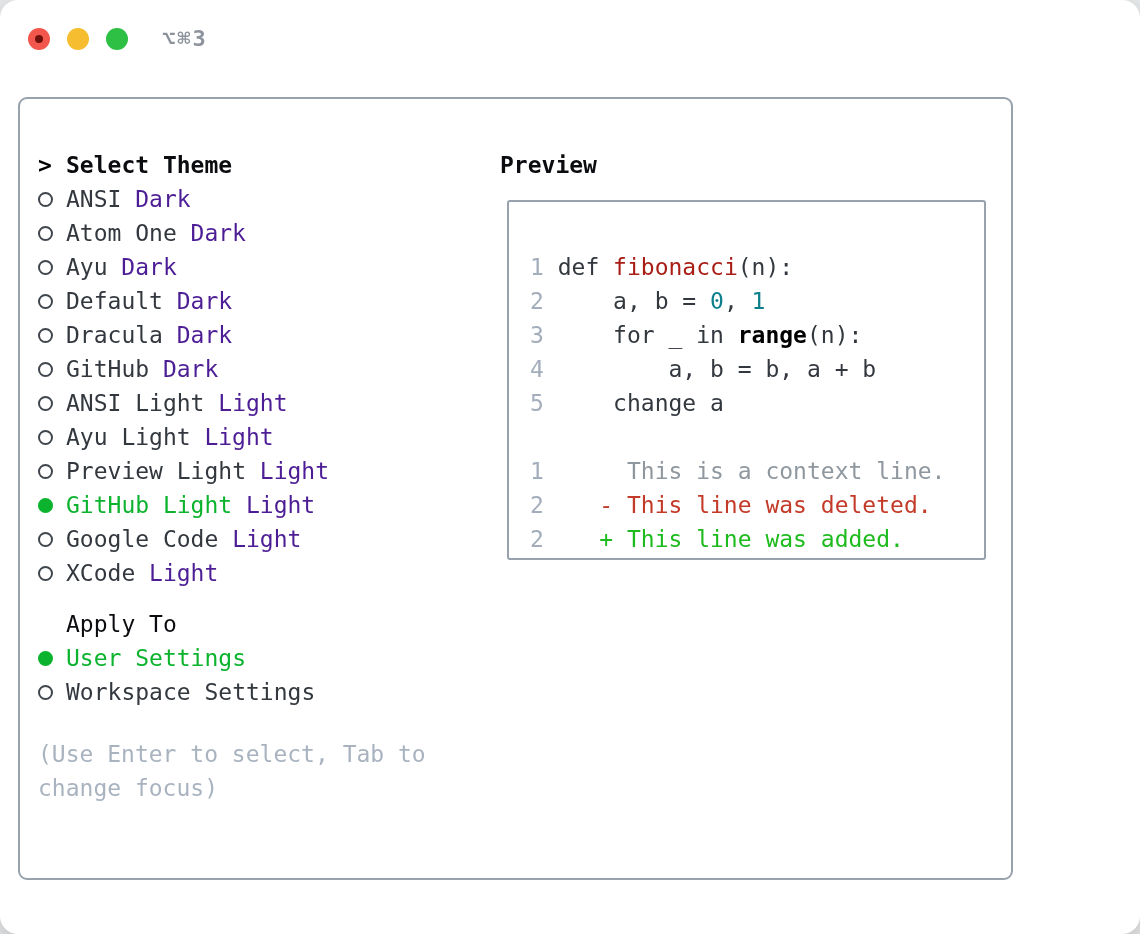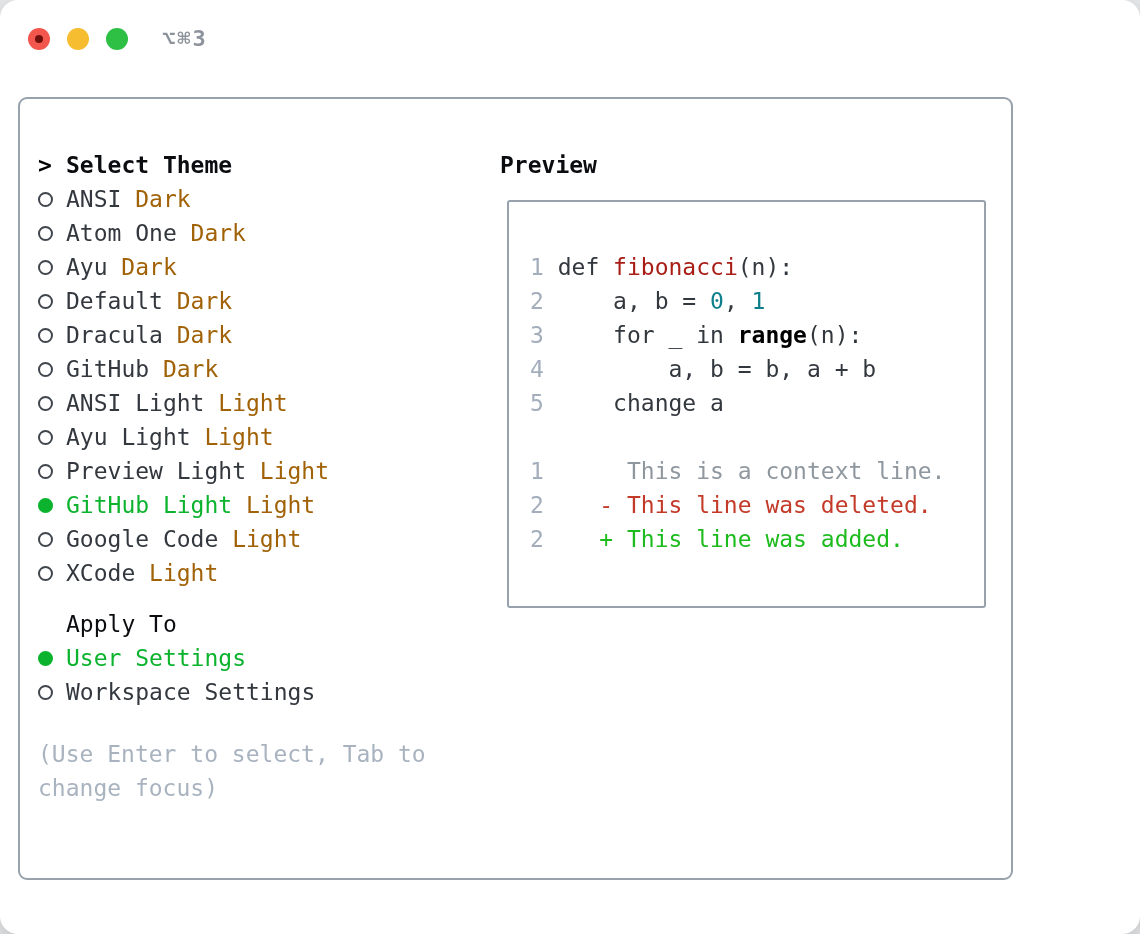--- a/index.html
+++ b/index.html
@@ -29,29 +29,29 @@
   }
   .left-col{width:462px;flex:none}
   .right-col{flex:1;min-width:0}
   .row{height:34px;display:flex;align-items:center;font-size:23px;color:#33383f;white-space:pre}
   .marker{width:28px;flex:none;display:flex;align-items:center}
   .prompt{font-weight:bold;color:#000}
   .header-label{font-weight:bold;color:#0a0c0f}
   .plain-header .header-label{font-weight:normal}
   .bullet{width:15px;height:15px;border:2px solid #40464d;border-radius:50%;box-sizing:border-box}
   .item .name{color:#33383f}
-  .tag{color:#a16207;margin-left:.6em}
+  .tag{color:#4c1d95;margin-left:.6em}
   .selected .bullet{background:#0cb32e;border-color:#0cb32e}
   .selected .name{color:#0cb32e}
   .apply-header{margin-top:17px}
   .hint{margin-top:28px;color:#a9b3c0;font-size:23px}
   .hint div{line-height:34px;white-space:pre}
   
   .preview-box{
-    margin-left:7px;margin-top:18px;width:479px;height:408px;
+    margin-left:7px;margin-top:18px;width:479px;height:360px;
     border:2px solid #98a2ad;border-radius:3px;box-sizing:border-box;
     padding:48px 8px 0 21px;overflow:hidden;background:#fff;
   }
   .code-line{min-height:34px;line-height:34px;font-size:23px;white-space:pre}
   .gutter{color:#a3adbb}
 </style>
 </head>
 <body>
 
 <div class="window">

